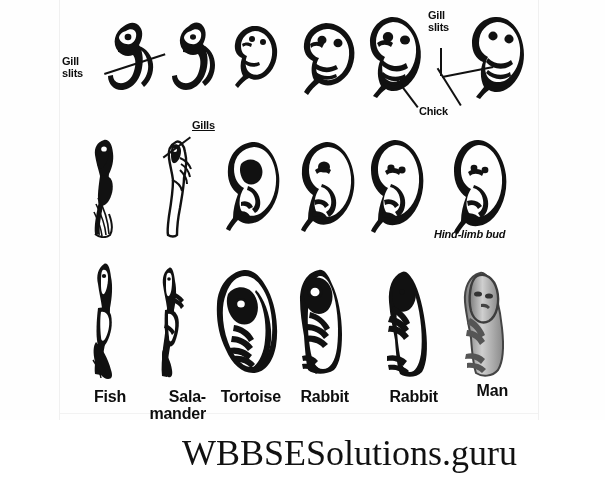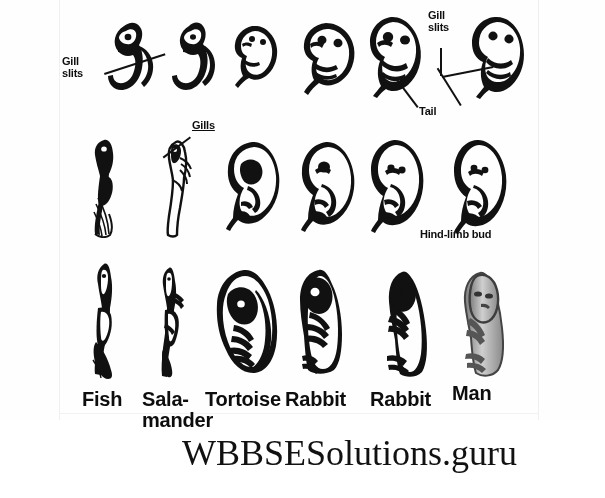--- a/index.html
+++ b/index.html
@@ -43,21 +43,21 @@
   .label {
     position: absolute;
     color: #0d0d0d;
     font-weight: bold;
     font-family: "Liberation Sans", sans-serif;
     line-height: 1.05;
     white-space: pre;
     letter-spacing: -0.2px;
   }
   .callout-label { font-size: 11px; }
-  .species-label { font-size: 20px; text-align: left; }
+  .species-label { font-size: 16px; text-align: right; }
 
   .leader {
     position: absolute;
     background: #111;
     transform-origin: 0 0;
     height: 2px;
   }
 
   .embryo {
     position: absolute;
@@ -152,21 +152,21 @@
 
   <div class="label callout-label" style="left:62px; top:56px;">Gill
 slits</div>
   <div class="leader" style="left:104px; top:73px; width:64px; transform: rotate(-18deg);"></div>
 
   <div class="label callout-label" style="left:428px; top:10px;">Gill
 slits</div>
   <div class="leader" style="left:442px; top:48px; width:28px; transform: rotate(90deg);"></div>
   <div class="leader" style="left:442px; top:76px; width:52px; transform: rotate(-11deg);"></div>
 
-  <div class="label callout-label" style="left:419px; top:106px;">Tail</div>
+  <div class="label callout-label" style="left:419px; top:106px;">Chick</div>
   <div class="leader" style="left:417px; top:108px; width:36px; transform: rotate(-127deg);"></div>
 
   <div class="leader" style="left:460px; top:106px; width:44px; transform: rotate(-122deg);"></div>
 
   <div class="embryo" style="left:88px; top:138px;">
     <svg width="44" height="100" viewBox="0 0 44 100">
       <path fill="#111" d="M16 2 C9 4 6 10 7 17 C8 24 10 30 12 38 C13 48 12 58 10 68 C8 78 6 88 7 96 L12 97 C11 88 13 78 15 68 C18 56 20 46 21 36 C24 30 26 23 25 15 C24 6 21 1 16 2 Z"></path>
       <path fill="#111" d="M13 6 C17 4 21 7 21 13 C21 20 18 27 14 30 C11 31 9 28 9 23 C9 15 10 8 13 6 Z"></path>
       <ellipse cx="16" cy="11" rx="2.8" ry="2.6" fill="#fff"></ellipse>
       <path fill="#111" d="M12 38 C17 36 22 38 24 43 C26 50 24 58 20 64 C17 68 13 69 11 66 C9 62 10 52 12 38 Z"></path>
@@ -226,21 +226,21 @@
       <path fill="#111" d="M20 34 C25 30 32 30 36 34 L34 38 C30 35 25 35 22 38 Z"></path>
       <path fill="#111" d="M26 47 C33 49 39 55 40 63 C41 71 38 77 33 80 L30 75 C34 73 36 68 35 62 C34 55 30 51 25 50 Z"></path>
       <path fill="#111" d="M19 63 C25 61 31 63 34 68 L30 71 C28 67 24 66 20 68 Z"></path>
       <path fill="#111" d="M17 76 C23 74 29 76 32 81 L28 84 C26 80 22 79 18 81 Z"></path>
     </svg>
   </div>
 
   <div class="label callout-label" style="left:192px; top:120px;text-decoration:underline;">Gills</div>
   <div class="leader" style="left:191px; top:138px; width:34px; transform: rotate(143deg);"></div>
 
-  <div class="label callout-label" style="left:420px; top:229px;">Hind-limb bud</div>
+  <div class="label callout-label" style="left:434px; top:229px;font-style:italic;">Hind-limb bud</div>
 
   <div class="embryo" style="left:84px; top:262px;">
     <svg width="50" height="118" viewBox="0 0 50 118">
       <path fill="#111" d="M20 2 C14 6 12 14 14 22 C15 30 17 38 18 46 C18 58 16 72 14 84 C12 94 10 104 11 112 L17 113 C17 104 19 93 21 82 C24 68 26 56 26 46 C28 36 29 24 27 15 C26 6 24 0 20 2 Z"></path>
       <path fill="#fff" d="M19 8 C22 7 24 10 24 16 C24 23 22 30 20 32 C18 33 17 29 17 23 C17 15 17 9 19 8 Z"></path>
       <ellipse cx="20" cy="14" rx="2.2" ry="2" fill="#111"></ellipse>
       <path fill="#111" d="M14 46 C20 44 25 47 27 53 C29 62 27 72 23 80 C20 86 16 87 14 83 C12 78 12 62 14 46 Z"></path>
       <path fill="#fff" d="M17 50 C21 49 24 52 25 57 C26 64 24 72 21 77 C19 80 17 79 17 75 C16 67 16 56 17 50 Z"></path>
       <path fill="#111" d="M12 80 C18 86 24 96 27 108 C29 114 28 117 24 117 C19 117 13 110 11 100 C9 91 9 84 12 80 Z"></path>
       <path fill="none" stroke="#111" stroke-width="1.4" d="M11 92 C16 98 20 106 22 114 M9 98 C13 104 16 110 17 116"></path>

